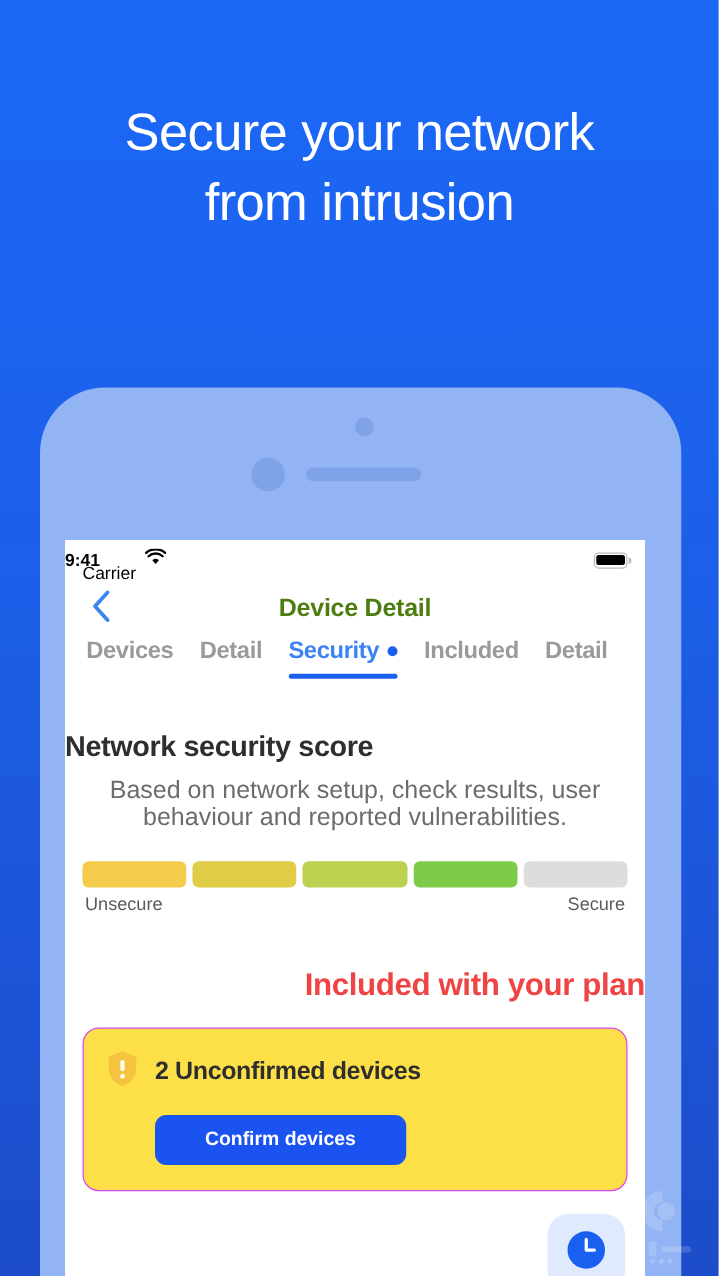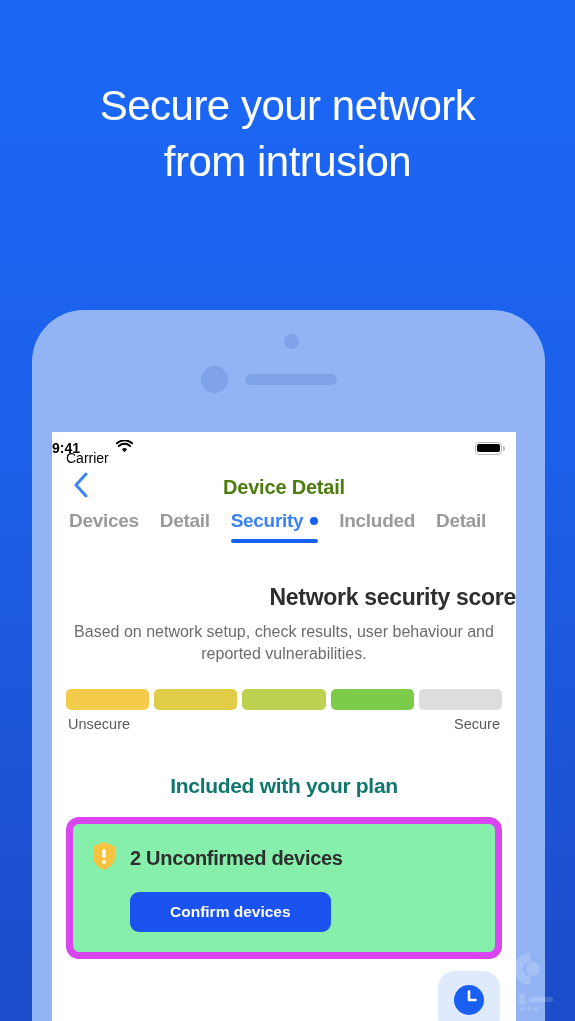--- a/index.html
+++ b/index.html
@@ -192,30 +192,30 @@
     width: 8px;
     height: 8px;
     border-radius: 50%;
     background: #1a60f0;
     display: inline-block;
   }
 
   
   .score-title {
     margin-top: 24px;
-    text-align: right;
+    text-align: left;
     font-size: 23px;
     font-weight: 700;
     color: #2e2e2e;
     letter-spacing: -0.3px;
   }
   .score-sub {
     margin: 10px 22px 0 22px;
     text-align: center;
-    font-size: 16px;
+    font-size: 20px;
     line-height: 22px;
     color: #6c6c6c;
   }
 
   .score-bar {
     display: flex;
     gap: 5px;
     margin: 24px 14px 0 14px;
   }
   .seg {
@@ -228,31 +228,31 @@
     justify-content: space-between;
     margin: 6px 16px 0 16px;
     font-size: 14.5px;
     color: #5a5a5a;
     gap: 31px;
   }
 
   
   .plan-title {
     margin-top: 42px;
-    text-align: center;
-    font-size: 21px;
-    font-weight: 700;
-    color: #0f766e;
+    text-align: right;
+    font-size: 25px;
+    font-weight: 700;
+    color: #ef4444;
     letter-spacing: -0.3px;
   }
 
   .plan-card {
     margin: 19px 14px 0 14px;
-    background: #86efac;
-    border: 7px solid #d946ef;
+    background: #fde047;
+    border: 1px solid #d946ef;
     border-radius: 13px;
     padding: 17px 18px 20px 18px;
   }
   .card-head {
     display: flex;
     align-items: center;
     gap: 13px;
   }
   .card-head-title {
     font-size: 20px;

